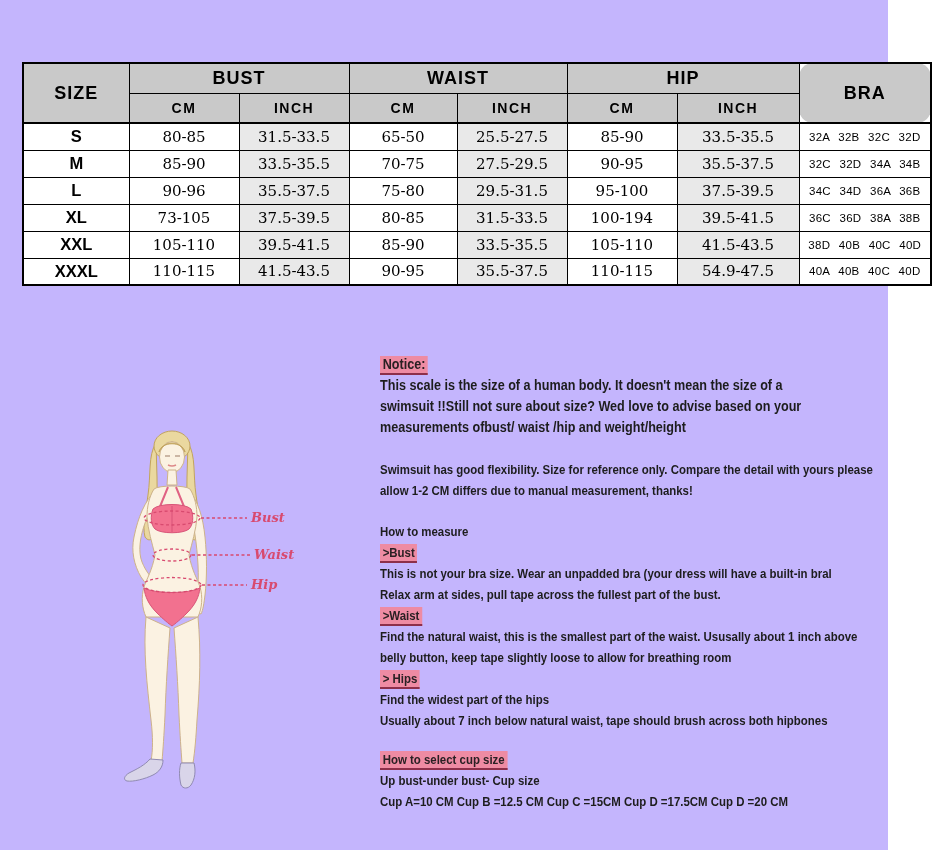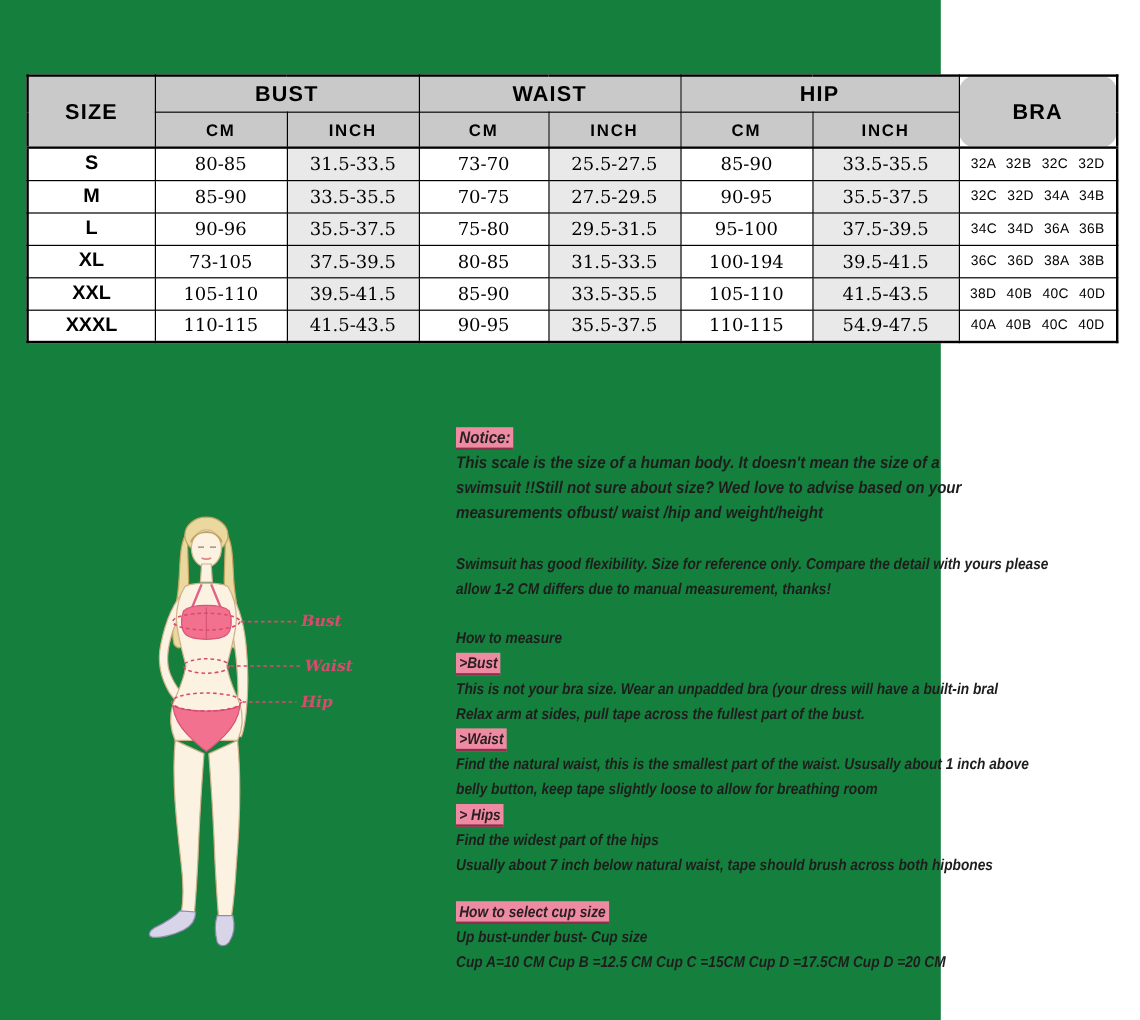--- a/index.html
+++ b/index.html
@@ -1,21 +1,21 @@
 <!DOCTYPE html>
 <html><head>
 <meta charset="utf-8">
 <style>
   html,body { margin:0; padding:0; }
   body {
     width:950px; height:850px; background:#ffffff;
     font-family:"Liberation Sans", sans-serif;
     position:relative; overflow:hidden;
   }
-  .stage { position:absolute; left:0; top:0; width:784px; height:850px; background:#15803d; }
+  .stage { position:absolute; left:0; top:0; width:888px; height:850px; background:#c4b5fd; }
 
   
   .chart-wrap { position:absolute; left:22px; top:62px; }
   table.chart {
     width:908px; border-collapse:collapse; border:2px solid #000;
     table-layout:fixed; background:#fff;
   }
   table.chart th, table.chart td {
     border:1px solid #000; text-align:center; vertical-align:middle;
     padding:0; color:#000; white-space:nowrap; overflow:hidden;
@@ -26,21 +26,21 @@
   tr.h2 th { height:28px; font-size:14px; letter-spacing:1.5px; }
   th.h-size { font-size:18px; letter-spacing:1px; }
   th.h-bra  { font-size:18px; letter-spacing:1px;border-radius:14px; }
   table.chart tbody tr { height:27px; }
   td.c-size { font-weight:bold; font-size:16.5px; }
   td.c-num  { font-family:"DejaVu Serif", serif; font-size:15px;margin-left:48px; }
   td.alt    { background:#e9e9e9; }
   td.c-bra  { font-size:11.5px; word-spacing:5px; letter-spacing:0.3px; }
 
   
-  .notes { position:absolute; left:380px; top:354px; width:562px; color:#1d1d1d;font-style:italic; }
+  .notes { position:absolute; left:380px; top:354px; width:562px; color:#1d1d1d; }
   .tl {
     font-size:13px; font-weight:bold; line-height:21px; white-space:nowrap;
     transform:scaleX(0.88); transform-origin:0 50%;
   }
   .tl-lg { font-size:14px; transform:scaleX(0.9); }
   .sp21 { margin-top:21px; }
   .sp20 { margin-top:20px; }
   .sp18 { margin-top:18px; }
   .hl {
     display:inline-block; background:#ee8ba3; color:#2a2023;
@@ -91,21 +91,21 @@
           <th>INCH</th>
           <th>CM</th>
           <th>INCH</th>
         </tr>
       </thead>
       <tbody>
         <tr>
           <td class="c-size">S</td>
           <td class="c-num">80-85</td>
           <td class="c-num alt">31.5-33.5</td>
-          <td class="c-num">73-70</td>
+          <td class="c-num">65-50</td>
           <td class="c-num alt">25.5-27.5</td>
           <td class="c-num">85-90</td>
           <td class="c-num alt">33.5-35.5</td>
           <td class="c-bra">32A 32B 32C 32D</td>
         </tr>
         <tr>
           <td class="c-size">M</td>
           <td class="c-num">85-90</td>
           <td class="c-num alt">33.5-35.5</td>
           <td class="c-num">70-75</td>

